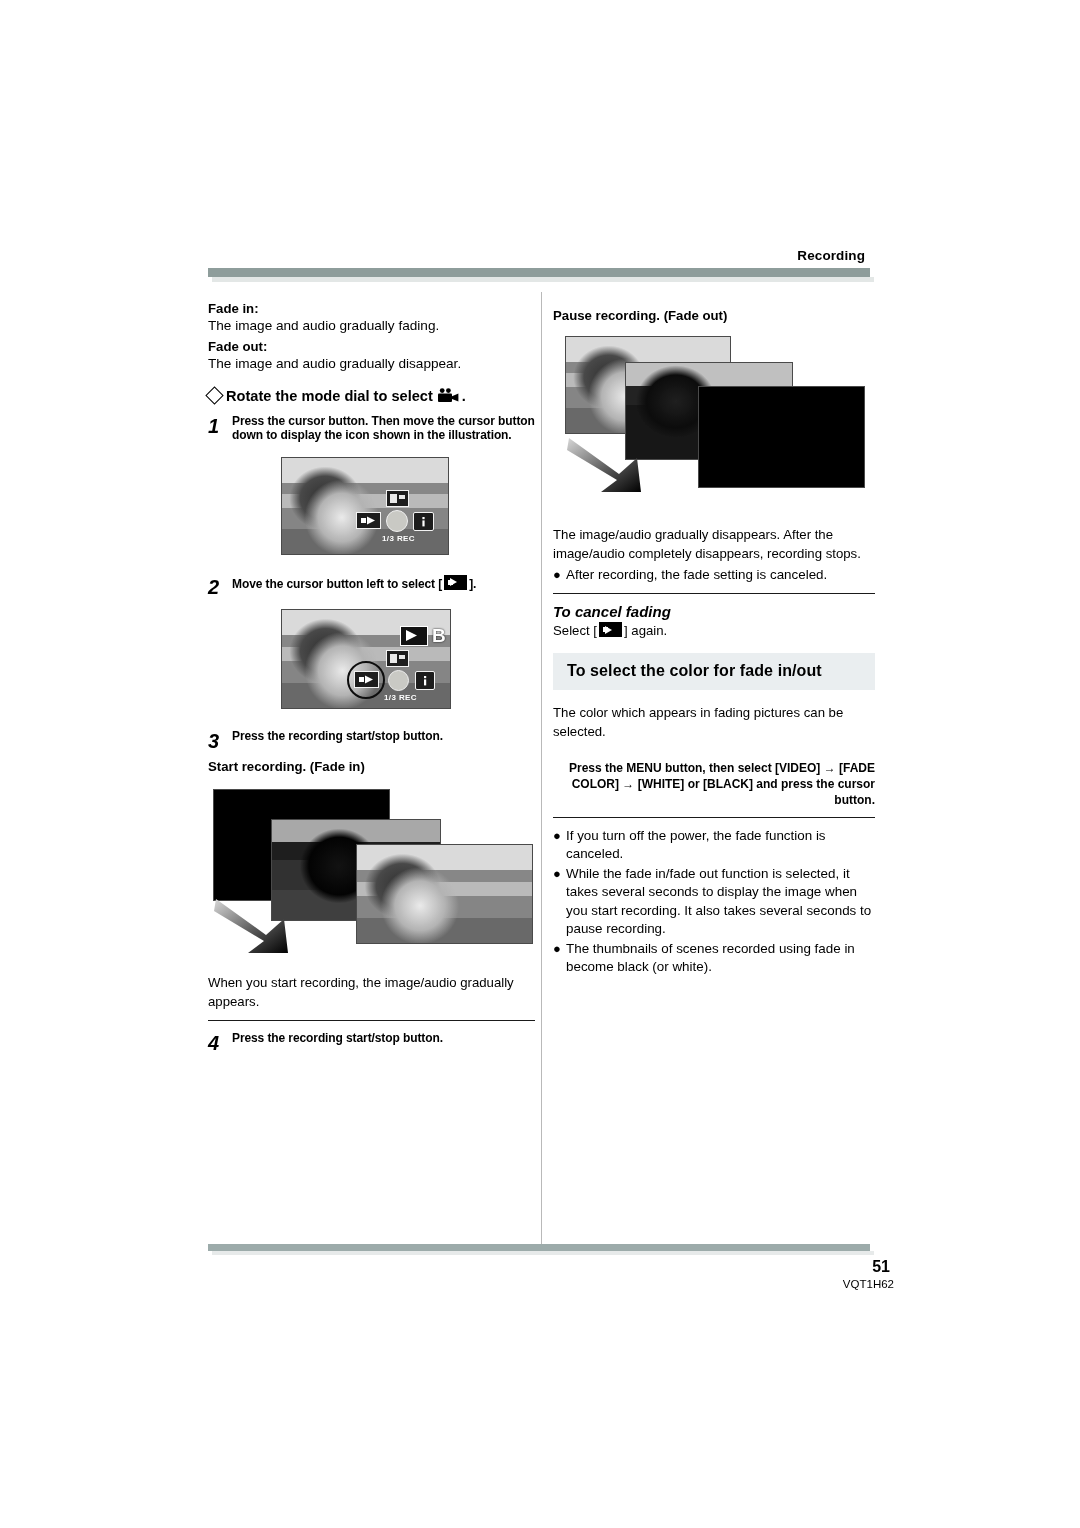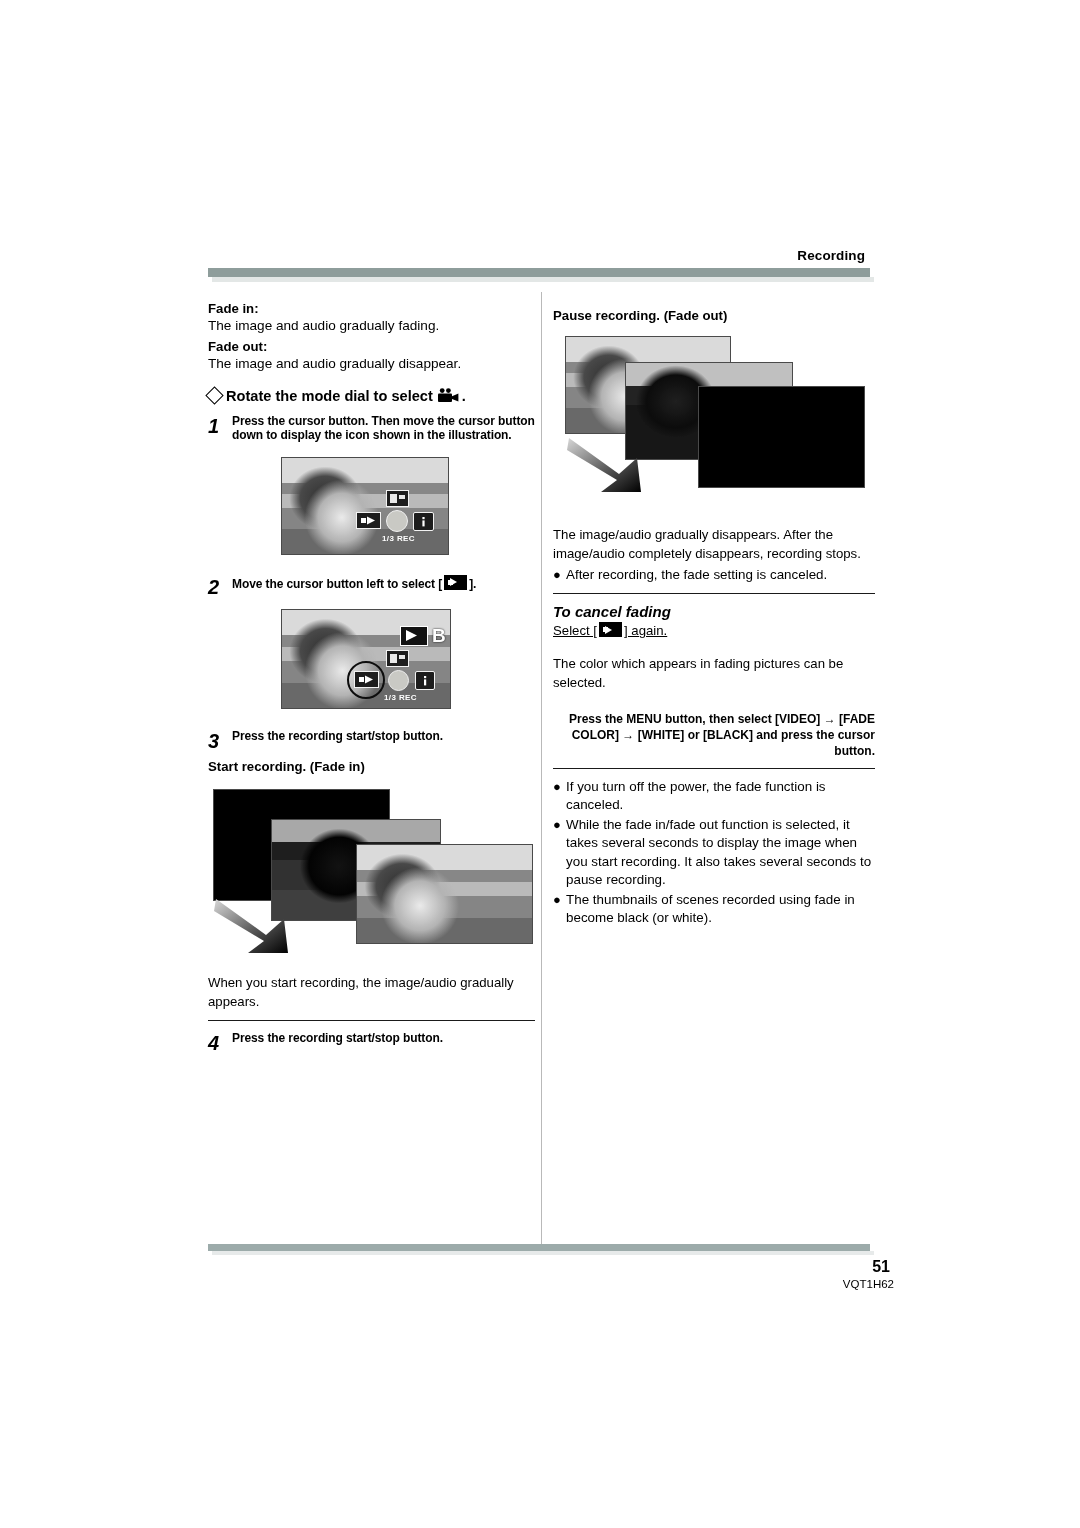--- a/index.html
+++ b/index.html
@@ -522,24 +522,25 @@
     <div class="bullet-list">
       <div class="bullet">
         <span class="bullet-dot">●</span>
         <span>After recording, the fade setting is canceled.</span>
       </div>
     </div>
 
     <hr class="hr-thin">
 
     <div class="italic-head">To cancel fading</div>
-    <div class="body-text-sm" style="margin-bottom:12px;text-decoration:underline;">
+    <div class="body-text-sm" style="margin-bottom:12px;">
       <span>Select [</span><span class="icon-fade"></span><span>] again.</span>
     </div>
 
+    <div class="banner-light">To select the color for fade in/out</div>
 
     <div class="body-text-sm" style="margin-top:14px;">The color which appears in fading pictures can be selected.</div>
 
     <div class="lead-head" style="margin-top:18px;">Press the MENU button, then select [VIDEO] → [FADE COLOR] → [WHITE] or [BLACK] and press the cursor button.</div>
 
     <hr class="hr-thin">
 
     <div class="bullet-list">
       <div class="bullet">
         <span class="bullet-dot">●</span>

